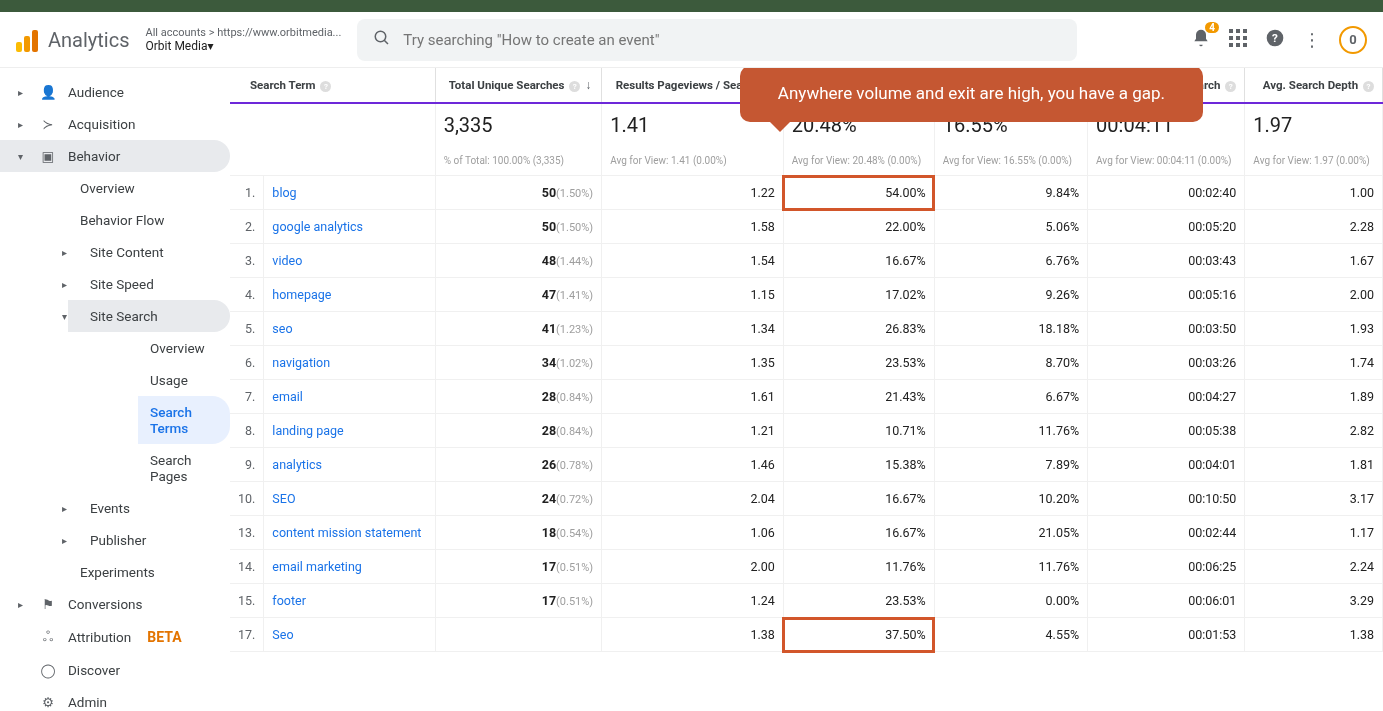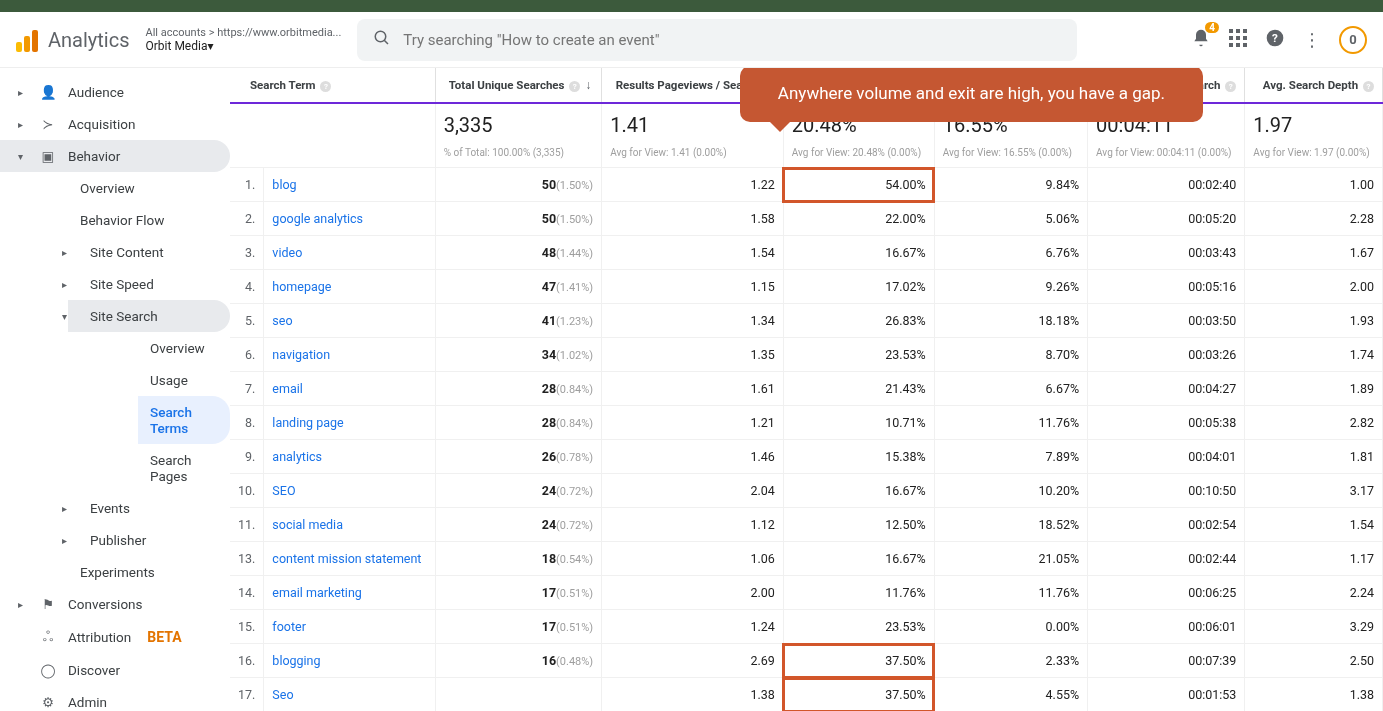--- a/index.html
+++ b/index.html
@@ -34,21 +34,21 @@
 .nav-sub2 .nav-item{padding-left:12px}
 .nav-item.selected{background:#e8f0fe;color:#1a73e8;font-weight:500}
 .beta{color:#e37400;font-size:14px;font-weight:bold;margin-left:4px}
 .content{flex:1;overflow:auto;position:relative}
 .table{width:100%;border-collapse:collapse;font-size:12.5px}
 .table th{font-weight:bold;font-size:11.5px;padding:10px 8px;border-bottom:2px solid #6d28d9;border-right:1px solid #e0e0e0;color:#3c4043;white-space:nowrap}
 .table th .help{display:inline-block;width:11px;height:11px;border-radius:50%;background:#ddd;color:#fff;font-size:8px;text-align:center;line-height:11px;margin-left:2px}
 .table th.right{text-align:right}
 .summary-row td{padding:10px 8px;text-align:left;border-bottom:1px solid #e0e0e0;border-right:1px solid #f0f0f0;vertical-align:top}
 .summary-val{font-size:20px;font-weight:400;color:#212121}
-.summary-sub{font-size:10px;color:#9e9e9e;margin-top:10px}
+.summary-sub{font-size:10px;color:#9e9e9e;margin-top:18px}
 .table td{padding:9px 8px;border-bottom:1px solid #f0f0f0;border-right:1px solid #f0f0f0}
 .table td.num{text-align:right;font-size:12.5px}
 .table td.idx{text-align:right;width:30px;color:#5f6368}
 .table td.term{color:#1a73e8}
 .bold{font-weight:bold}
 .pct{color:#9e9e9e;font-size:11px;margin-left:0}
 .highlight{outline:3px solid #d2562a;outline-offset:-2px}
 .sort-arrow{color:#5f6368;font-size:12px;margin:0 2px}
 .callout{position:absolute;top:-2px;right:180px;background:#c55732;color:#fff;padding:16px 38px;border-radius:10px;font-size:17px;text-align:center;line-height:1.4;z-index:10}
 .callout::after{content:'';position:absolute;bottom:-10px;left:30px;border:10px solid transparent;border-top-color:#c55732;border-bottom:none}
@@ -336,30 +336,20 @@
             <td class="idx">10.</td>
     <td class="term">SEO</td>
     <td class="num"><span class="bold">24</span><span class="pct">(0.72%)</span></td>
     <td class="num">2.04</td>
     <td class="num ">16.67%</td>
     <td class="num">10.20%</td>
     <td class="num">00:10:50</td>
     <td class="num">3.17</td>
           </tr>
           <tr>
-            <td class="idx">11.</td>
-    <td class="term">social media</td>
-    <td class="num"><span class="bold">24</span><span class="pct">(0.72%)</span></td>
-    <td class="num">1.12</td>
-    <td class="num ">12.50%</td>
-    <td class="num">18.52%</td>
-    <td class="num">00:02:54</td>
-    <td class="num">1.54</td>
-          </tr>
-          <tr>
             <td class="idx">13.</td>
     <td class="term">content mission statement</td>
     <td class="num"><span class="bold">18</span><span class="pct">(0.54%)</span></td>
     <td class="num">1.06</td>
     <td class="num ">16.67%</td>
     <td class="num">21.05%</td>
     <td class="num">00:02:44</td>
     <td class="num">1.17</td>
           </tr>
           <tr>
@@ -376,30 +366,20 @@
             <td class="idx">15.</td>
     <td class="term">footer</td>
     <td class="num"><span class="bold">17</span><span class="pct">(0.51%)</span></td>
     <td class="num">1.24</td>
     <td class="num ">23.53%</td>
     <td class="num">0.00%</td>
     <td class="num">00:06:01</td>
     <td class="num">3.29</td>
           </tr>
           <tr>
-            <td class="idx">16.</td>
-    <td class="term">blogging</td>
-    <td class="num"><span class="bold">16</span><span class="pct">(0.48%)</span></td>
-    <td class="num">2.69</td>
-    <td class="num highlight">37.50%</td>
-    <td class="num">2.33%</td>
-    <td class="num">00:07:39</td>
-    <td class="num">2.50</td>
-          </tr>
-          <tr>
             <td class="idx">17.</td>
     <td class="term">Seo</td>
     <td class="num"></td>
     <td class="num">1.38</td>
     <td class="num highlight">37.50%</td>
     <td class="num">4.55%</td>
     <td class="num">00:01:53</td>
     <td class="num">1.38</td>
           </tr>
         </tbody>

